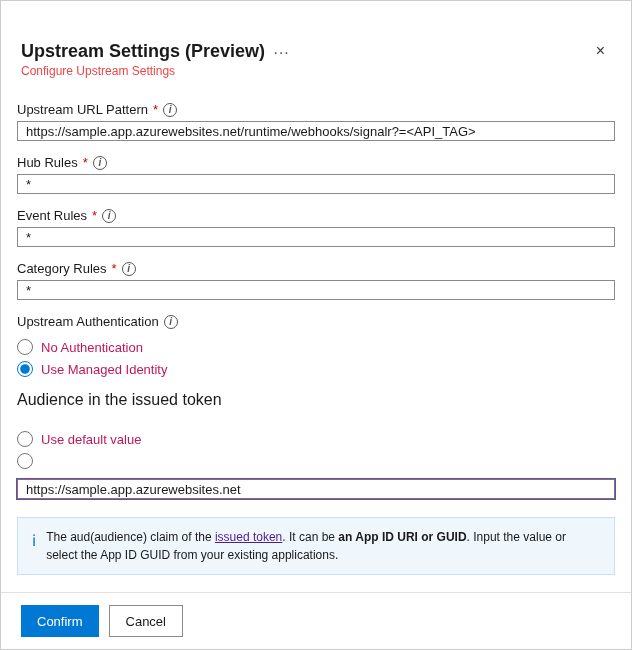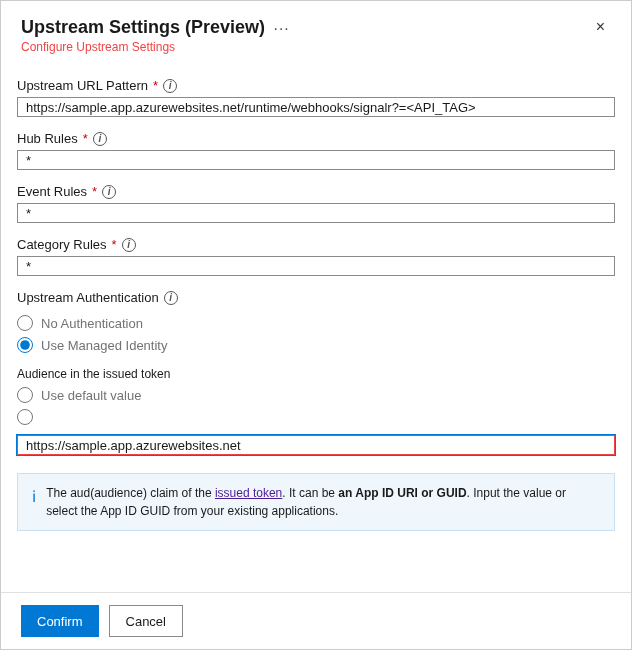--- a/index.html
+++ b/index.html
@@ -21,20 +21,21 @@
       display: flex;
       flex-direction: column;
       position: relative;
     }
     .dialog-header {
       padding: 16px 20px 8px 20px;
       border-bottom: none;
       display: flex;
       align-items: flex-start;
       justify-content: space-between;
+      margin-top: 24px;
     }
     .dialog-title-area {
       display: flex;
       flex-direction: column;
     }
     .dialog-title-row {
       display: flex;
       align-items: center;
       gap: 8px;
     }
@@ -126,40 +127,40 @@
       cursor: pointer;
     }
     .radio-input {
       accent-color: #0078d4;
       width: 16px;
       height: 16px;
       cursor: pointer;
     }
     .radio-label {
       font-size: 13px;
-      color: #737373;
+      color: #be185d;
     }
     .section-label {
       font-size: 13px;
       color: #1a1a1a;
       font-weight: 400;
       display: flex;
       align-items: center;
       gap: 5px;
       margin-bottom: 4px;
     }
     .audience-section {
       display: flex;
       flex-direction: column;
       gap: 4px;
     }
     .audience-label {
-      font-size: 12px;
-      color: #1a1a1a;
-      margin-bottom: 0;
+      font-size: 16px;
+      color: #1a1a1a;
+      margin-bottom: 16px;
     }
     .info-banner {
       background: #eff6fc;
       border: 1px solid #c7e0f4;
       padding: 10px 14px;
       display: flex;
       gap: 10px;
       align-items: flex-start;
       margin-top: 4px;
     }

